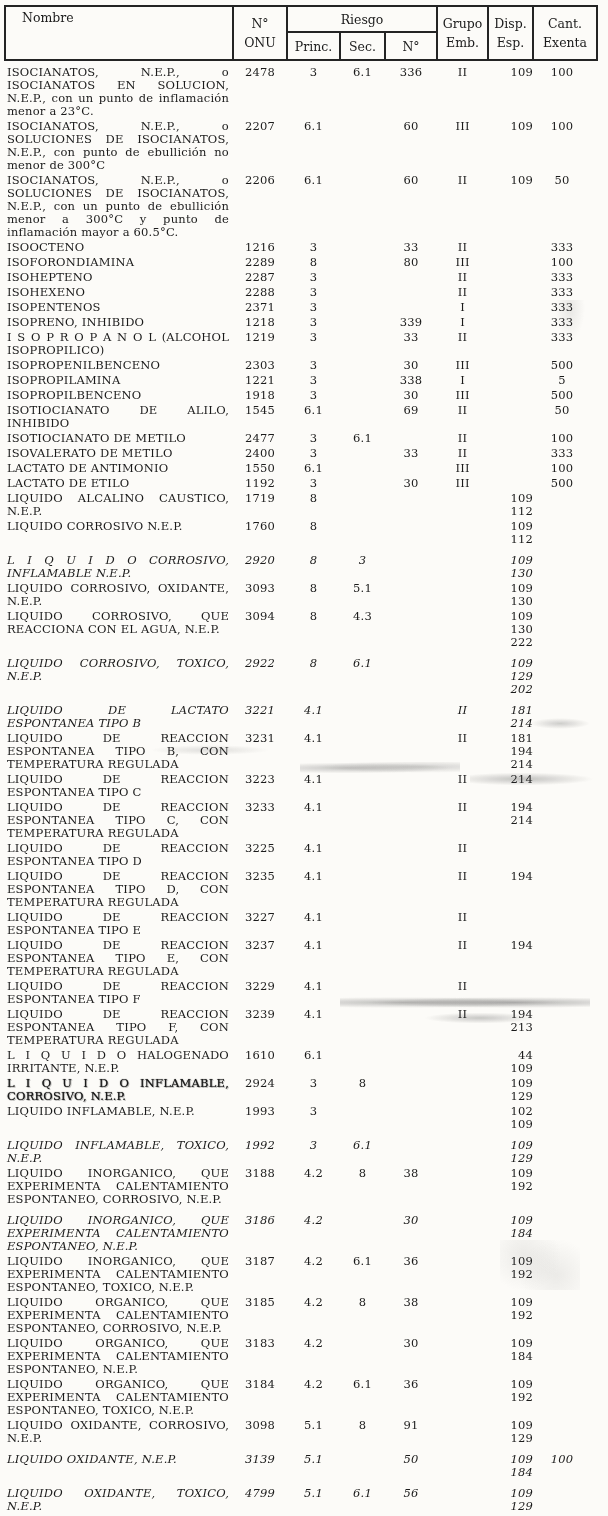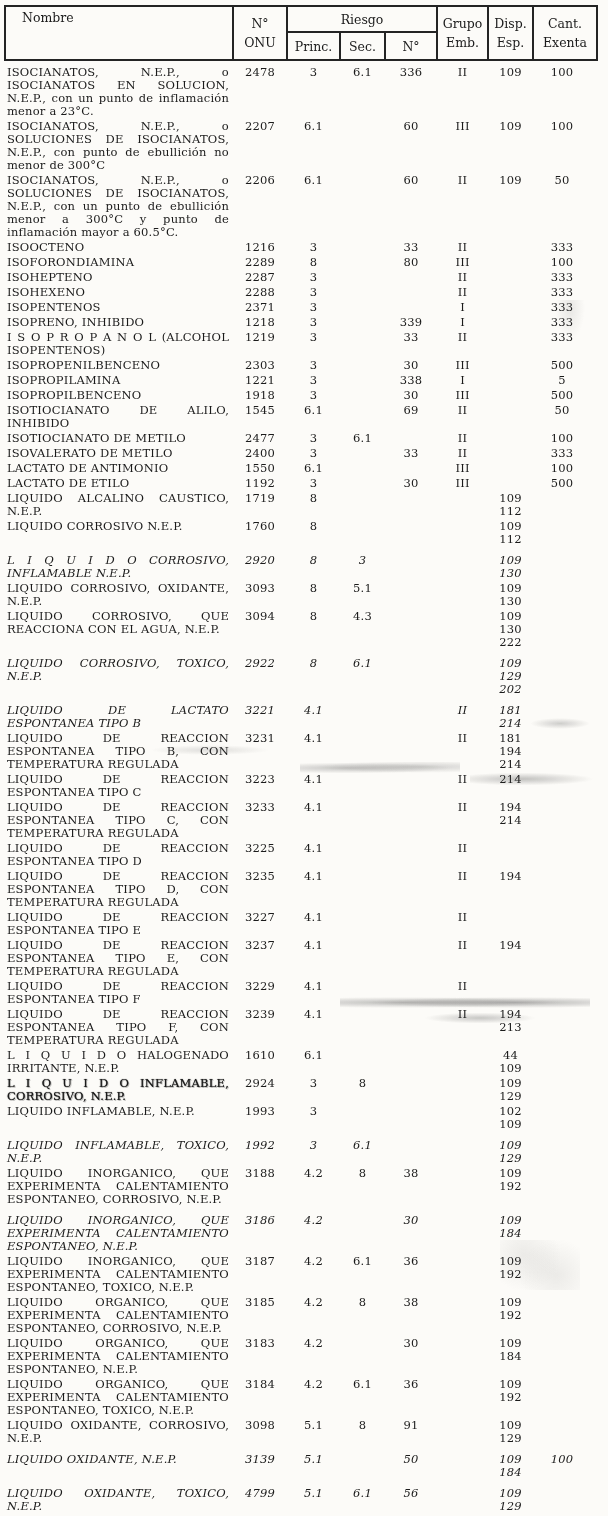--- a/index.html
+++ b/index.html
@@ -28,21 +28,21 @@
   th.h-nombre{text-align:left;vertical-align:top;padding:4px 12px 0 16px;height:46px;}
   th.h-riesgo-group{height:20px;}
   thead tr.subhead th{height:22px;}
   tbody td{
     vertical-align:top;text-align:center;padding:0 0 2px 0;
     letter-spacing:0.2px;
   }
   tbody td.td-name{
     text-align:justify;padding-left:2px;padding-right:4px;
   }
-  tbody td.td-disp{white-space:pre-line;}
+  tbody td.td-disp{white-space:pre-line;text-align:right;}
   tbody td.td-cant{padding-right:6px;}
   tbody tr.gap td{padding-top:6px;font-style:italic;}
   tbody tr.smudge td.td-name{
     text-shadow:0 0 1px rgba(27,27,27,.9), 1px 1px 0 rgba(27,27,27,.25);
   }
   tbody tr:first-child td{padding-top:5px;}
   .noise{position:absolute;pointer-events:none;filter:blur(.6px);}
   .n1{left:300px;top:762px;width:160px;height:12px;
       background:radial-gradient(ellipse at 30% 50%,rgba(60,60,60,.28),transparent 65%),
                  radial-gradient(ellipse at 75% 40%,rgba(60,60,60,.22),transparent 60%);}
@@ -191,21 +191,21 @@
       <td class="td-name">ISOPRENO, INHIBIDO</td>
       <td>1218</td>
       <td>3</td>
       <td></td>
       <td>339</td>
       <td>I</td>
       <td class="td-disp"></td>
       <td class="td-cant">333</td>
     </tr>
         <tr>
-      <td class="td-name">I S O P R O P A N O L (ALCOHOL ISOPENTENOS)</td>
+      <td class="td-name">I S O P R O P A N O L (ALCOHOL ISOPROPILICO)</td>
       <td>1219</td>
       <td>3</td>
       <td></td>
       <td>33</td>
       <td>II</td>
       <td class="td-disp"></td>
       <td class="td-cant">333</td>
     </tr>
         <tr>
       <td class="td-name">ISOPROPENILBENCENO</td>

